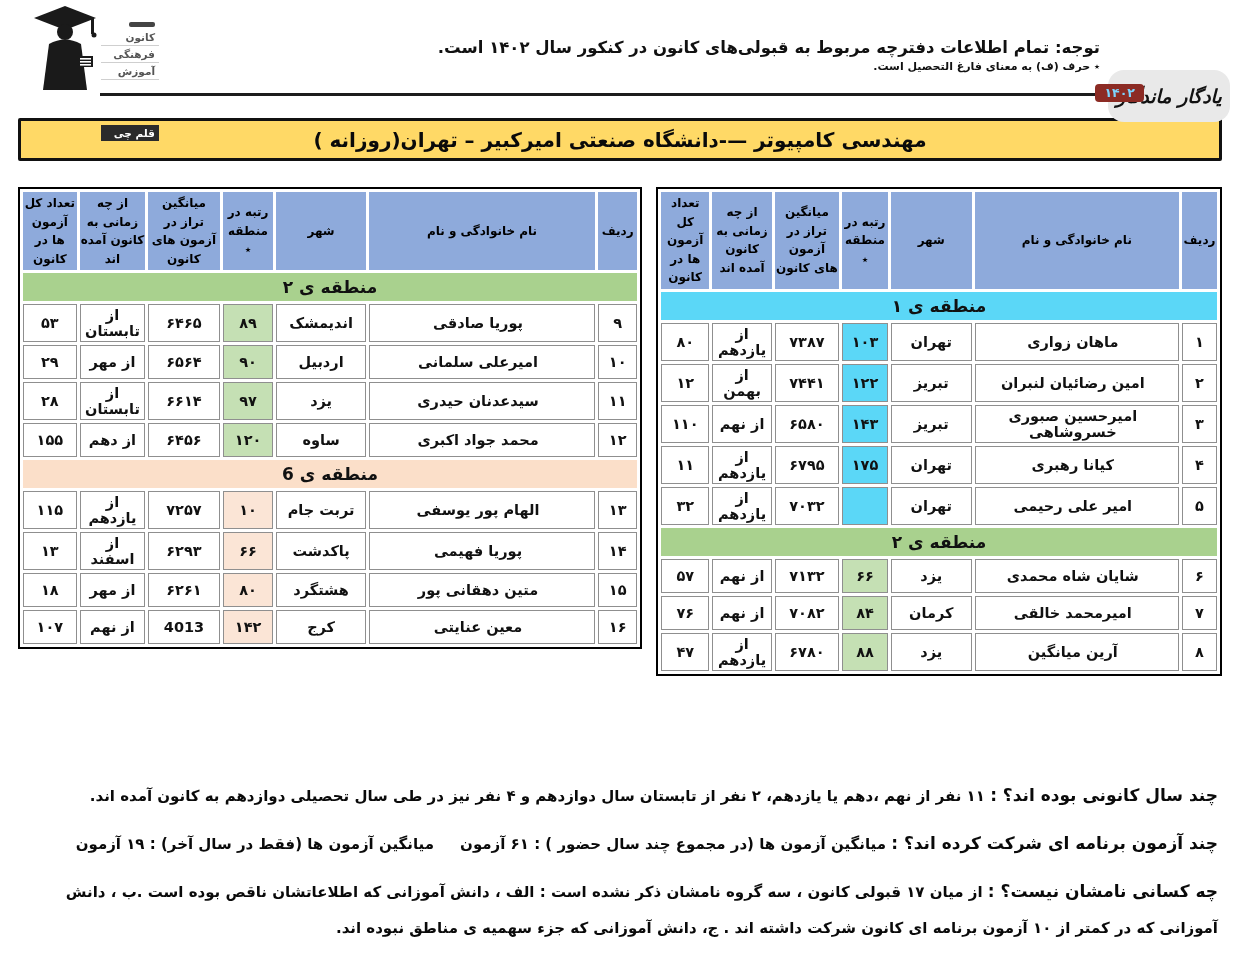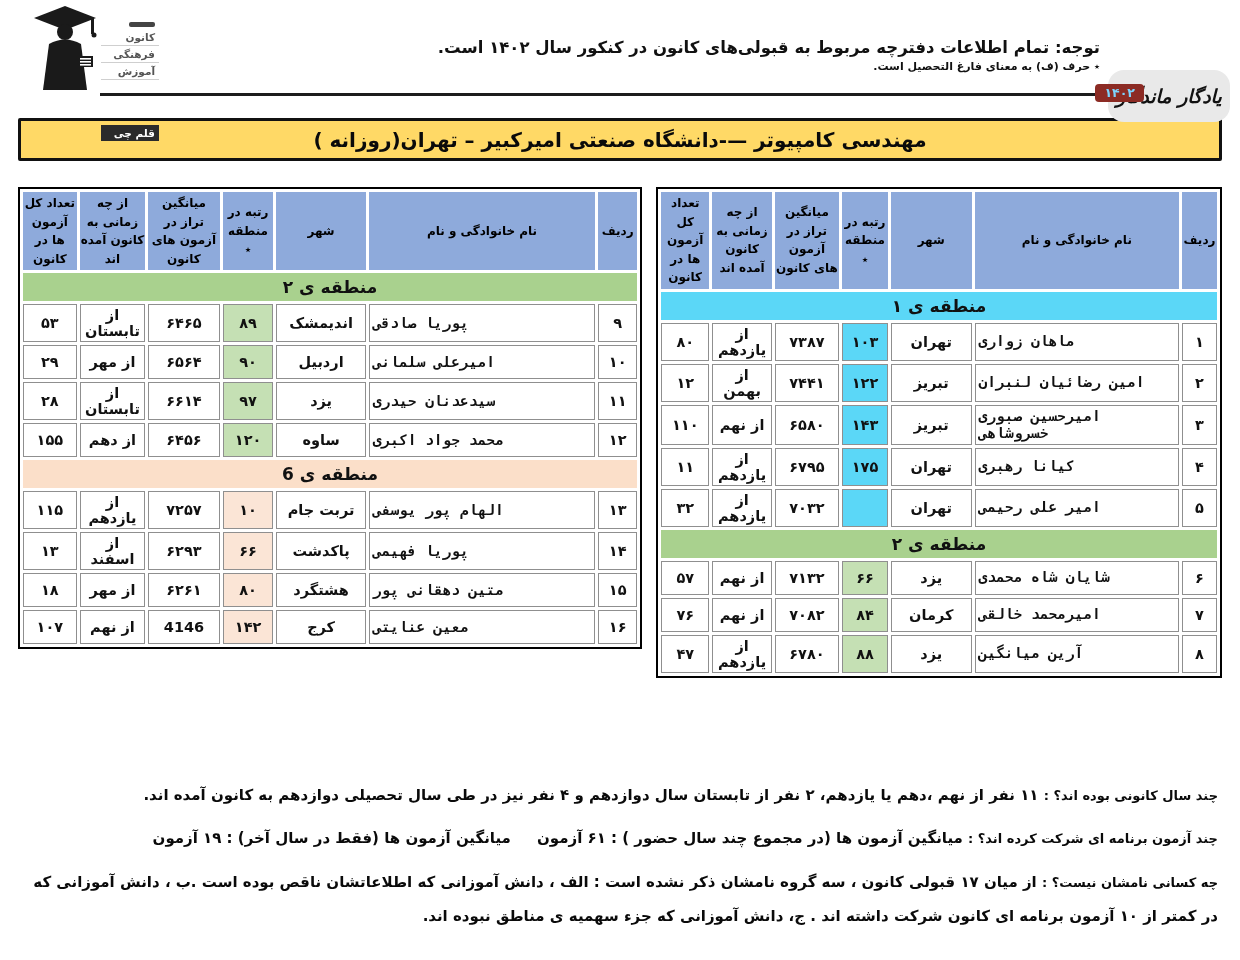--- a/index.html
+++ b/index.html
@@ -40,29 +40,29 @@
     height: 60px; padding: 2px 1px; line-height: 1.55; vertical-align: middle; }
   td { background: #fff; border: 1px solid #8f8f8f; height: 34px; font-size: 14.5px; font-weight: bold;
     text-align: center; vertical-align: middle; padding: 2px 3px; }
   tr.band td { border: none; height: 28px; font-size: 17px; }
   tr.band.band-region1 td { background: var(--c-r1, #5BD7F7); }
   tr.band.band-region2 td { background: var(--c-r2, #A9D18E); }
   tr.band.band-region3 td { background: var(--c-r3, #FBDFC9); }
   td.rank-region1 { background: var(--c-r1cell, #5BD7F7); }
   td.rank-region2 { background: var(--c-r2cell, #C5E0B4); }
   td.rank-region3 { background: var(--c-r3cell, #FBE5D6); }
-  td.c-name { text-align: left; padding-right: 11px; font-family: Liberation Mono, monospace; }
+  td.c-name { text-align: center; padding-right: 11px; }
   col.col-no { width: 6.5%; } col.col-name { width: 38%; } col.col-city { width: 15%; }
   col.col-rank { width: 8.5%; } col.col-avg { width: 12%; } col.col-since { width: 11%; }
   col.col-count { width: 9%; }
 
   
   .notes { margin: 100px 22px 0; direction: rtl; text-align: right; }
   .notes p { font-size: 15px; font-weight: bold; line-height: 2.3; margin-bottom: 9px; color: #0a0a0a; }
-  .note-label { font-size: 13px; font-weight: bold; letter-spacing: 0.2px; }
+  .note-label { font-size: 17px; font-weight: bold; letter-spacing: 0.2px; }
 </style>
 </head>
 <body>
 
 <div class="header">
   <div class="logo-figure">
     <svg width="74" height="88" viewBox="0 0 74 88">
       <polygon points="37,2 68,14 37,26 6,14" fill="#1a1a1a"></polygon>
       <rect x="63" y="14" width="3" height="16" fill="#1a1a1a"></rect>
       <circle cx="66" cy="31" r="2.5" fill="#1a1a1a"></circle>
@@ -291,21 +291,21 @@
             <td class="c-rank rank-region3">۸۰</td>
             <td class="c-avg">۶۲۶۱</td>
             <td class="c-since">از مهر</td>
             <td class="c-count">۱۸</td>
           </tr>
           <tr>
             <td class="c-no">۱۶</td>
             <td class="c-name">معین عنایتی</td>
             <td class="c-city">کرج</td>
             <td class="c-rank rank-region3">۱۴۲</td>
-            <td class="c-avg">4146</td>
+            <td class="c-avg">4013</td>
             <td class="c-since">از نهم</td>
             <td class="c-count">۱۰۷</td>
           </tr>
         </tbody>
     </table>
   </div>
 </div>
 
 <div class="notes">
   <p>

